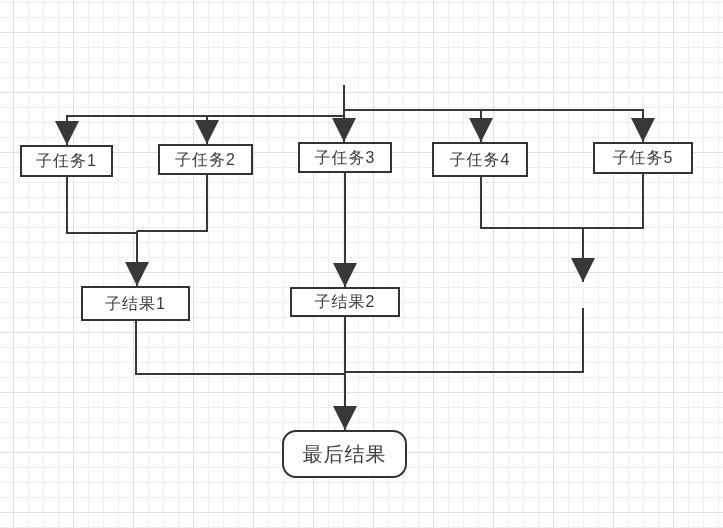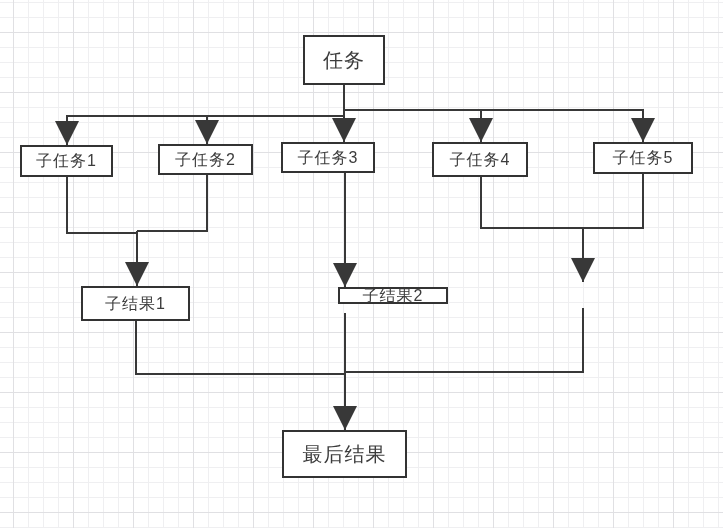--- a/index.html
+++ b/index.html
@@ -38,27 +38,27 @@
     display:flex;align-items:center;justify-content:center;
     font-size:16px;
     line-height:1;
     white-space:nowrap;
     letter-spacing:1px;
   }
   .node-lg{font-size:20px;}
   .n-task {left:303px;top:35px; width:82px; height:50px;}
   .n-sub1 {left:20px; top:145px;width:93px; height:32px;}
   .n-sub2 {left:158px;top:144px;width:95px; height:31px;text-align:right;}
-  .n-sub3 {left:281px;top:142px;width:94px; height:31px;}
+  .n-sub3 {left:298px;top:142px;width:94px; height:31px;}
   .n-sub4 {left:432px;top:142px;width:96px; height:35px;}
   .n-sub5 {left:593px;top:142px;width:100px;height:32px;}
   .n-res1 {left:81px; top:286px;width:109px;height:35px;}
-  .n-res2 {left:290px;top:287px;width:110px;height:17px;margin-left:48px;}
+  .n-res2 {left:290px;top:287px;width:110px;height:30px;}
   .n-res3 {left:528px;top:282px;width:109px;height:26px;}
-  .n-final{left:282px;top:430px;width:125px;height:48px;}
+  .n-final{left:282px;top:430px;width:125px;height:48px;border-radius:14px;}
 </style>
 </head>
 <body>
 
 <div class="canvas">
 
   <svg class="edges" viewBox="0 0 723 528" xmlns="http://www.w3.org/2000/svg">
     <defs>
       <marker id="arrowhead" viewBox="0 0 10 10" refX="10" refY="5" markerWidth="12" markerHeight="12" orient="auto-start-reverse">
         <path d="M0,0 L10,5 L0,10 Z"></path>
@@ -79,23 +79,20 @@
 
     <path class="edge" d="M481,174 V228 H583"></path>
     <path class="edge" d="M643,174 V228 H583"></path>
     <path class="edge" d="M583,228 V282" marker-end="url(#arrowhead)"></path>
 
     <path class="edge" d="M136,313 V374 H345"></path>
     <path class="edge" d="M583,308 V372 H345"></path>
     <path class="edge" d="M345,313 V430" marker-end="url(#arrowhead)"></path>
   </svg>
 
-  <div class="node node-lg n-task">
-    <span>任务</span>
-  </div>
 
   <div class="node n-sub1">
     <span>子任务1</span>
   </div>
   <div class="node n-sub2">
     <span>子任务2</span>
   </div>
   <div class="node n-sub3">
     <span>子任务3</span>
   </div>

